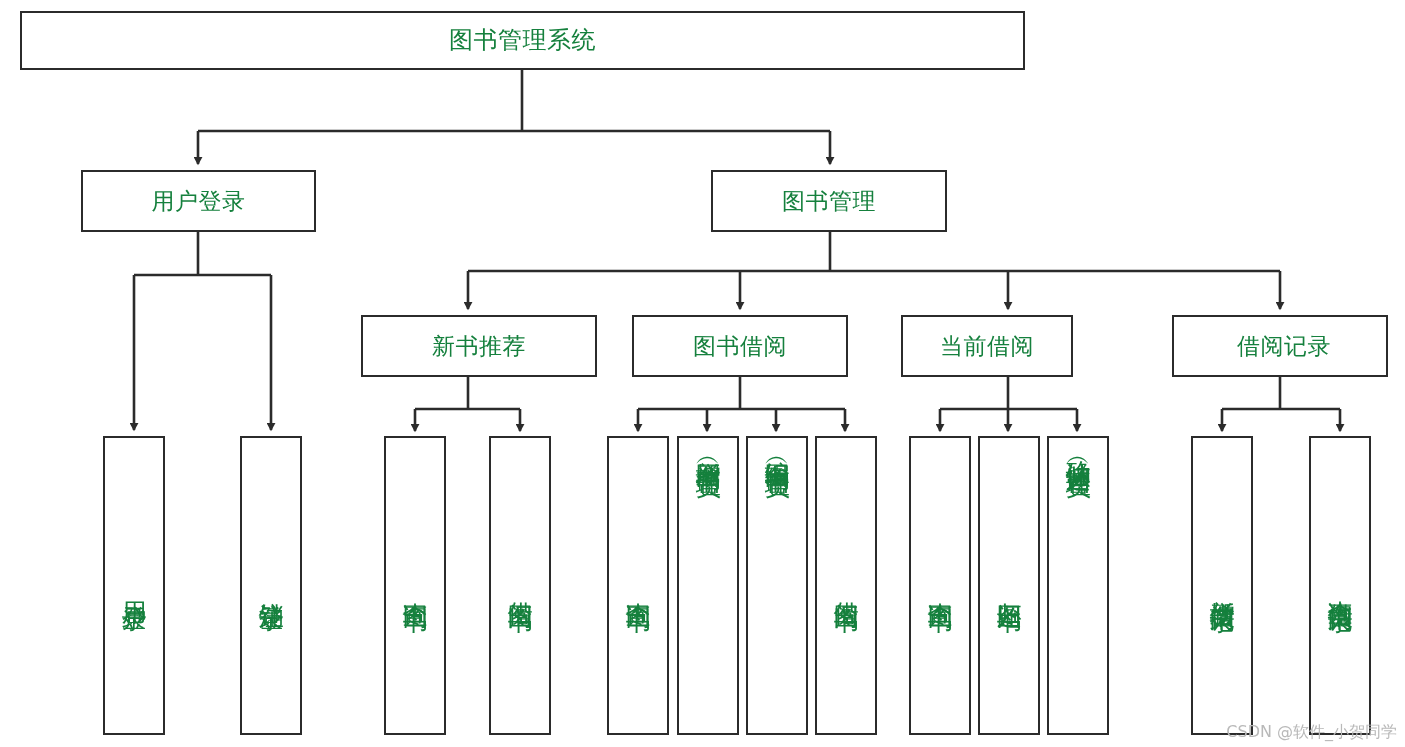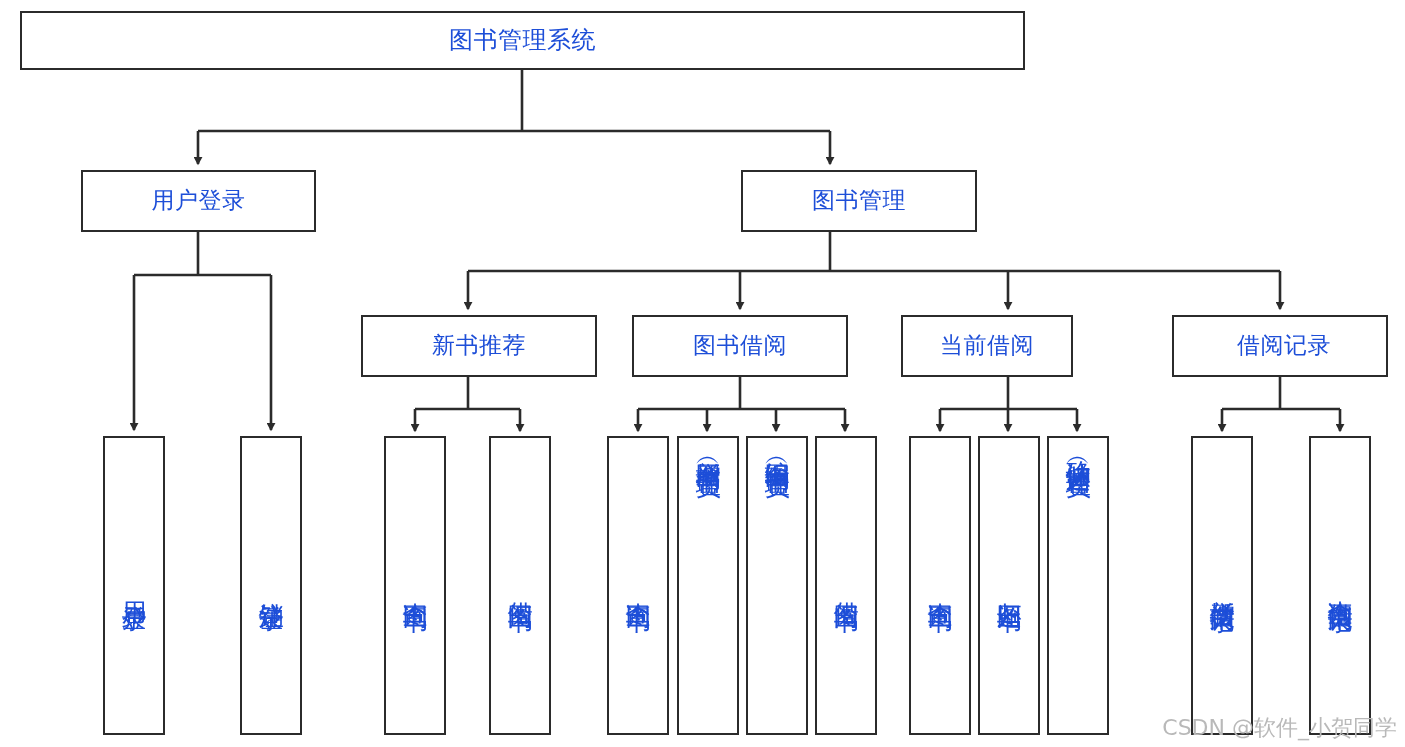--- a/index.html
+++ b/index.html
@@ -27,23 +27,22 @@
     pointer-events: none;
   }
   .node {
     position: absolute;
     box-sizing: border-box;
     border: 2.5px solid #2b2b2b;
     background: #ffffff;
     display: flex;
     align-items: center;
     justify-content: center;
-    color: #1d4ed8;
+    color: #15803d;
     z-index: 2;
-    font-family: Liberation Serif, serif;
   }
   .node .label {
     display: block;
     text-align: center;
     line-height: 1.15;
     white-space: nowrap;
   }
   
   .node.horiz .label {
     font-size: 23px;
@@ -76,21 +75,21 @@
     display: flex;
     width: 100%;
     height: 100%;
     align-items: center;
     justify-content: center;
   }
   .watermark {
     position: absolute;
     right: 8px;
     bottom: 4px;
-    font-size: 22px;
+    font-size: 16px;
     color: #b9b9b9;
     z-index: 5;
     white-space: nowrap;
     font-family: "DejaVu Sans", "Liberation Sans", sans-serif;
   }
 </style>
 </head>
 <body>
 
 <div id="canvas">
@@ -145,21 +144,21 @@
     </g>
   </svg>
 
   <div class="node horiz root" style="left:20px; top:11px; width:1005px; height:59px;">
     <span class="label">图书管理系统</span>
   </div>
 
   <div class="node horiz" style="left:81px; top:170px; width:235px; height:62px;">
     <span class="label">用户登录</span>
   </div>
-  <div class="node horiz" style="left:741px; top:170px; width:236px; height:62px;">
+  <div class="node horiz" style="left:711px; top:170px; width:236px; height:62px;">
     <span class="label">图书管理</span>
   </div>
 
   <div class="node horiz" style="left:361px; top:315px; width:236px; height:62px;">
     <span class="label">新书推荐</span>
   </div>
   <div class="node horiz" style="left:632px; top:315px; width:216px; height:62px;">
     <span class="label">图书借阅</span>
   </div>
   <div class="node horiz" style="left:901px; top:315px; width:172px; height:62px;">

